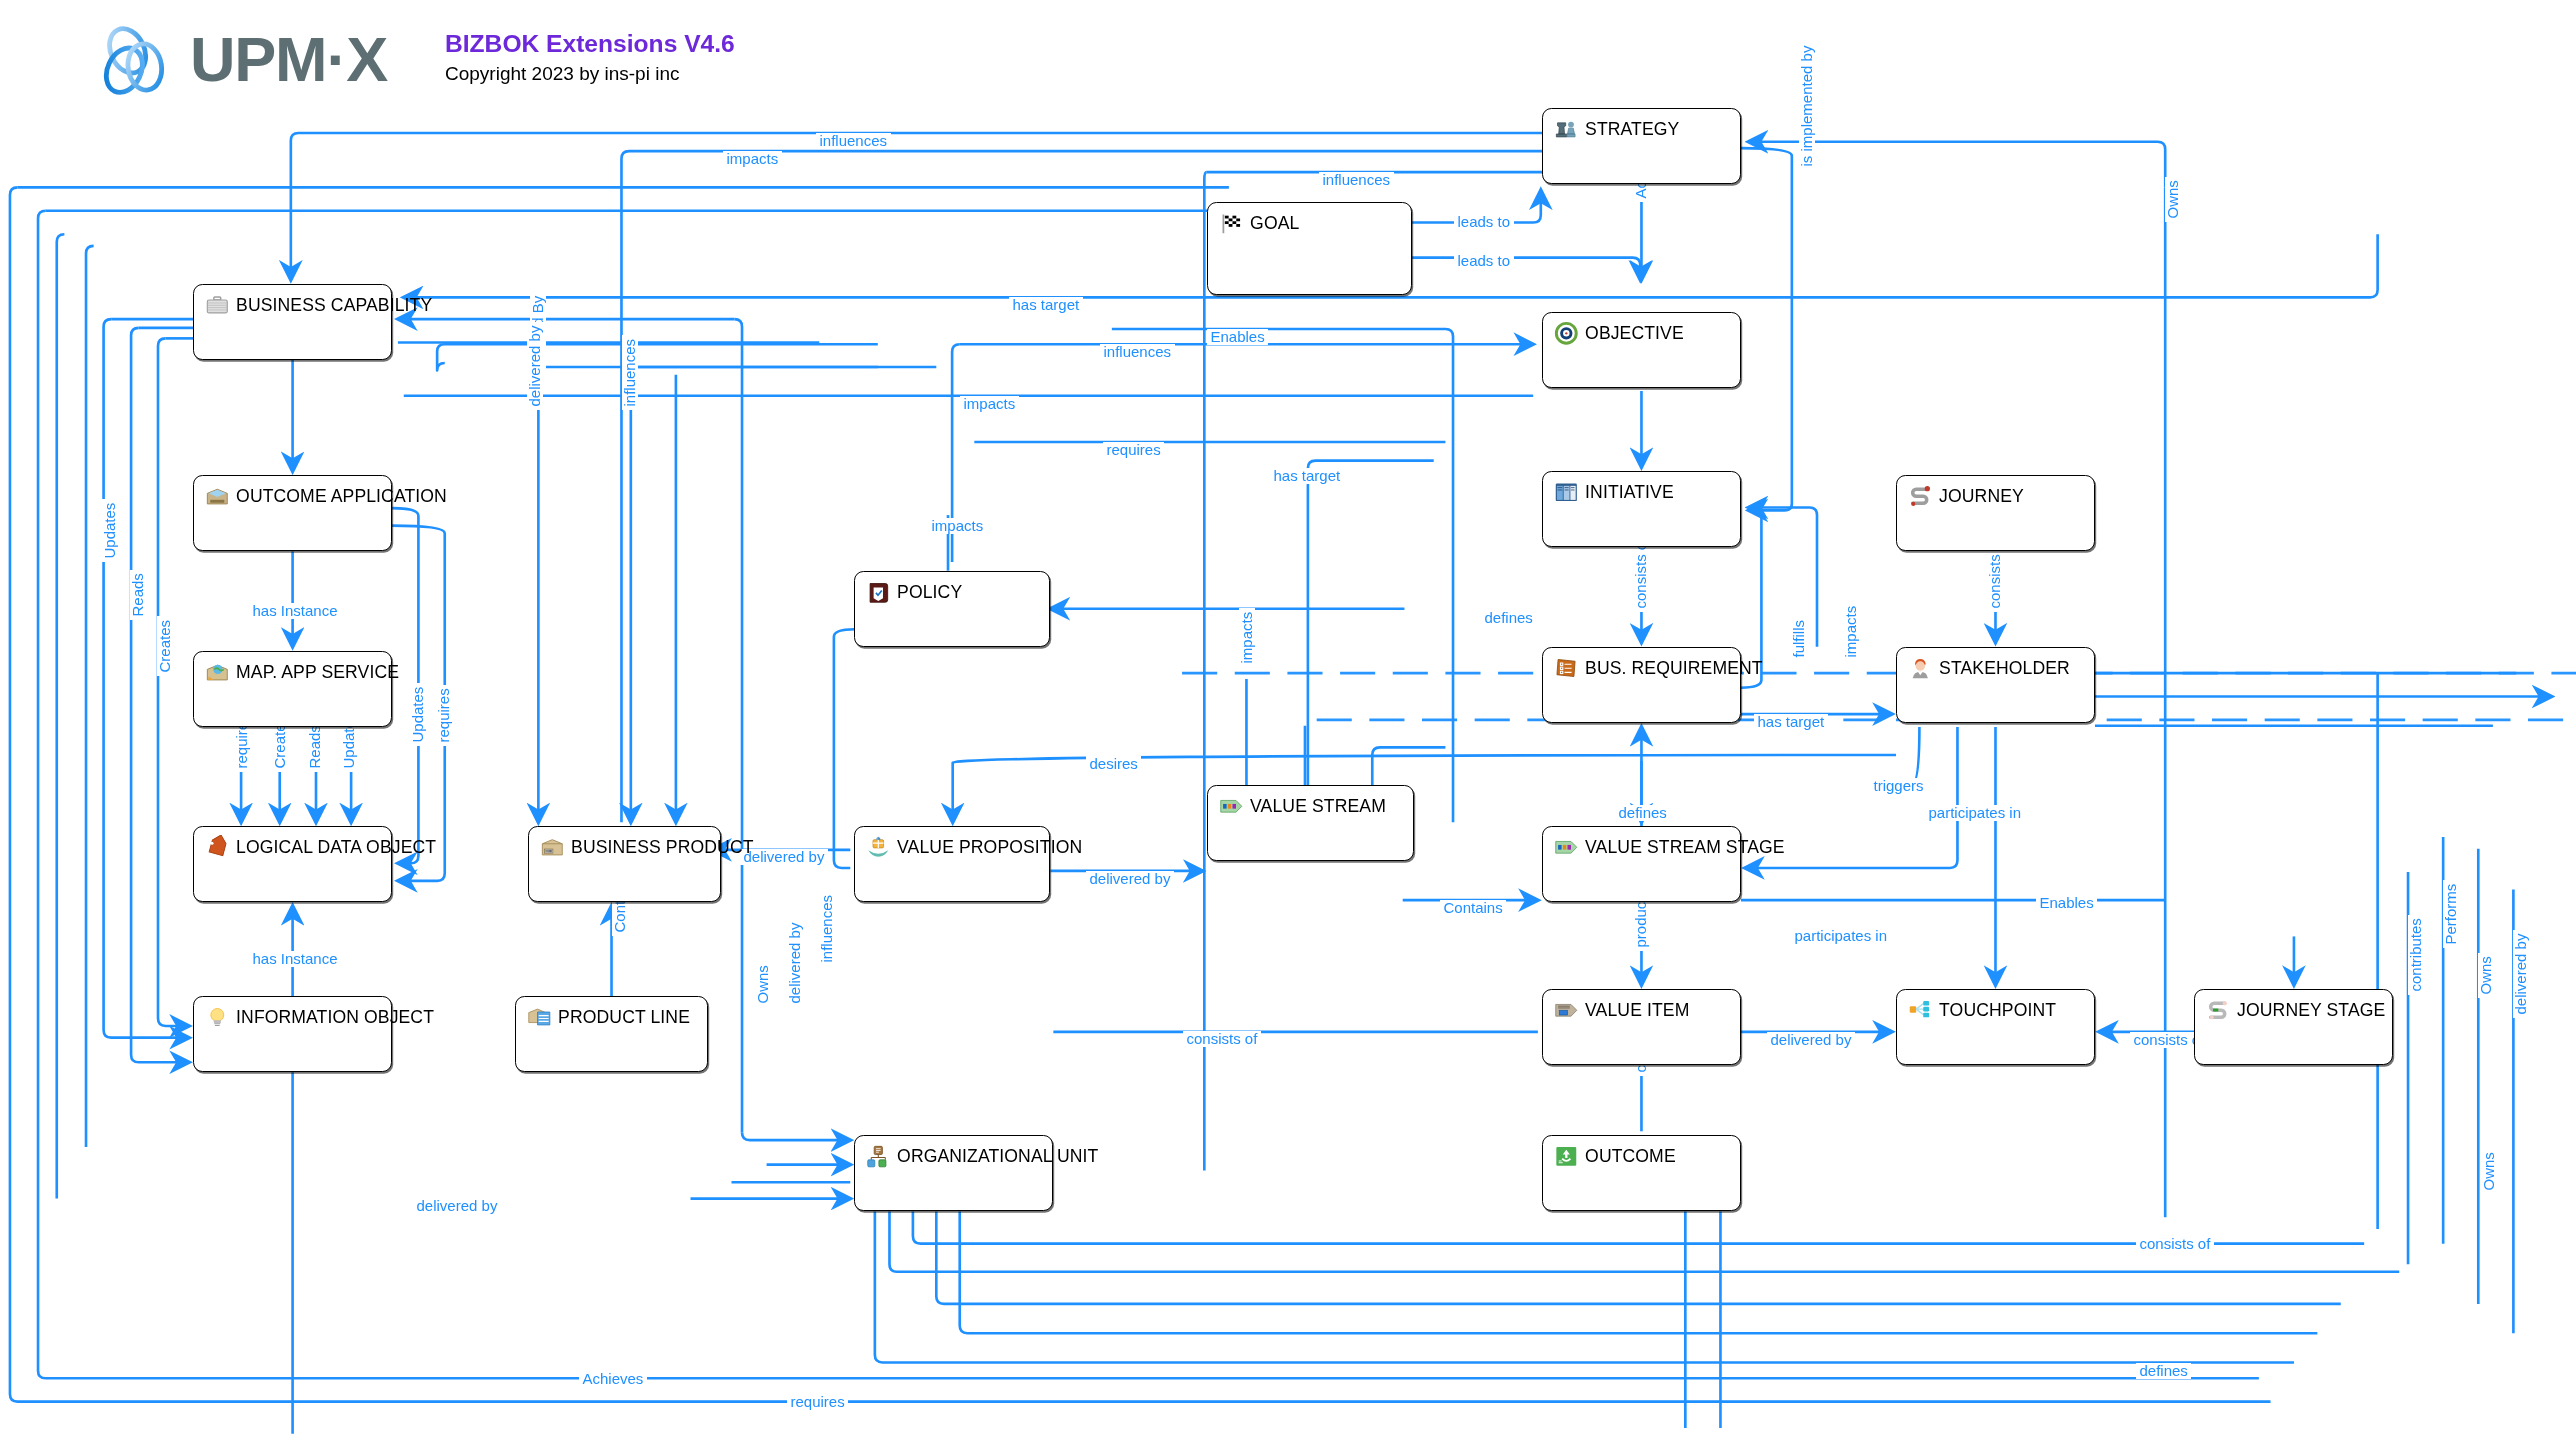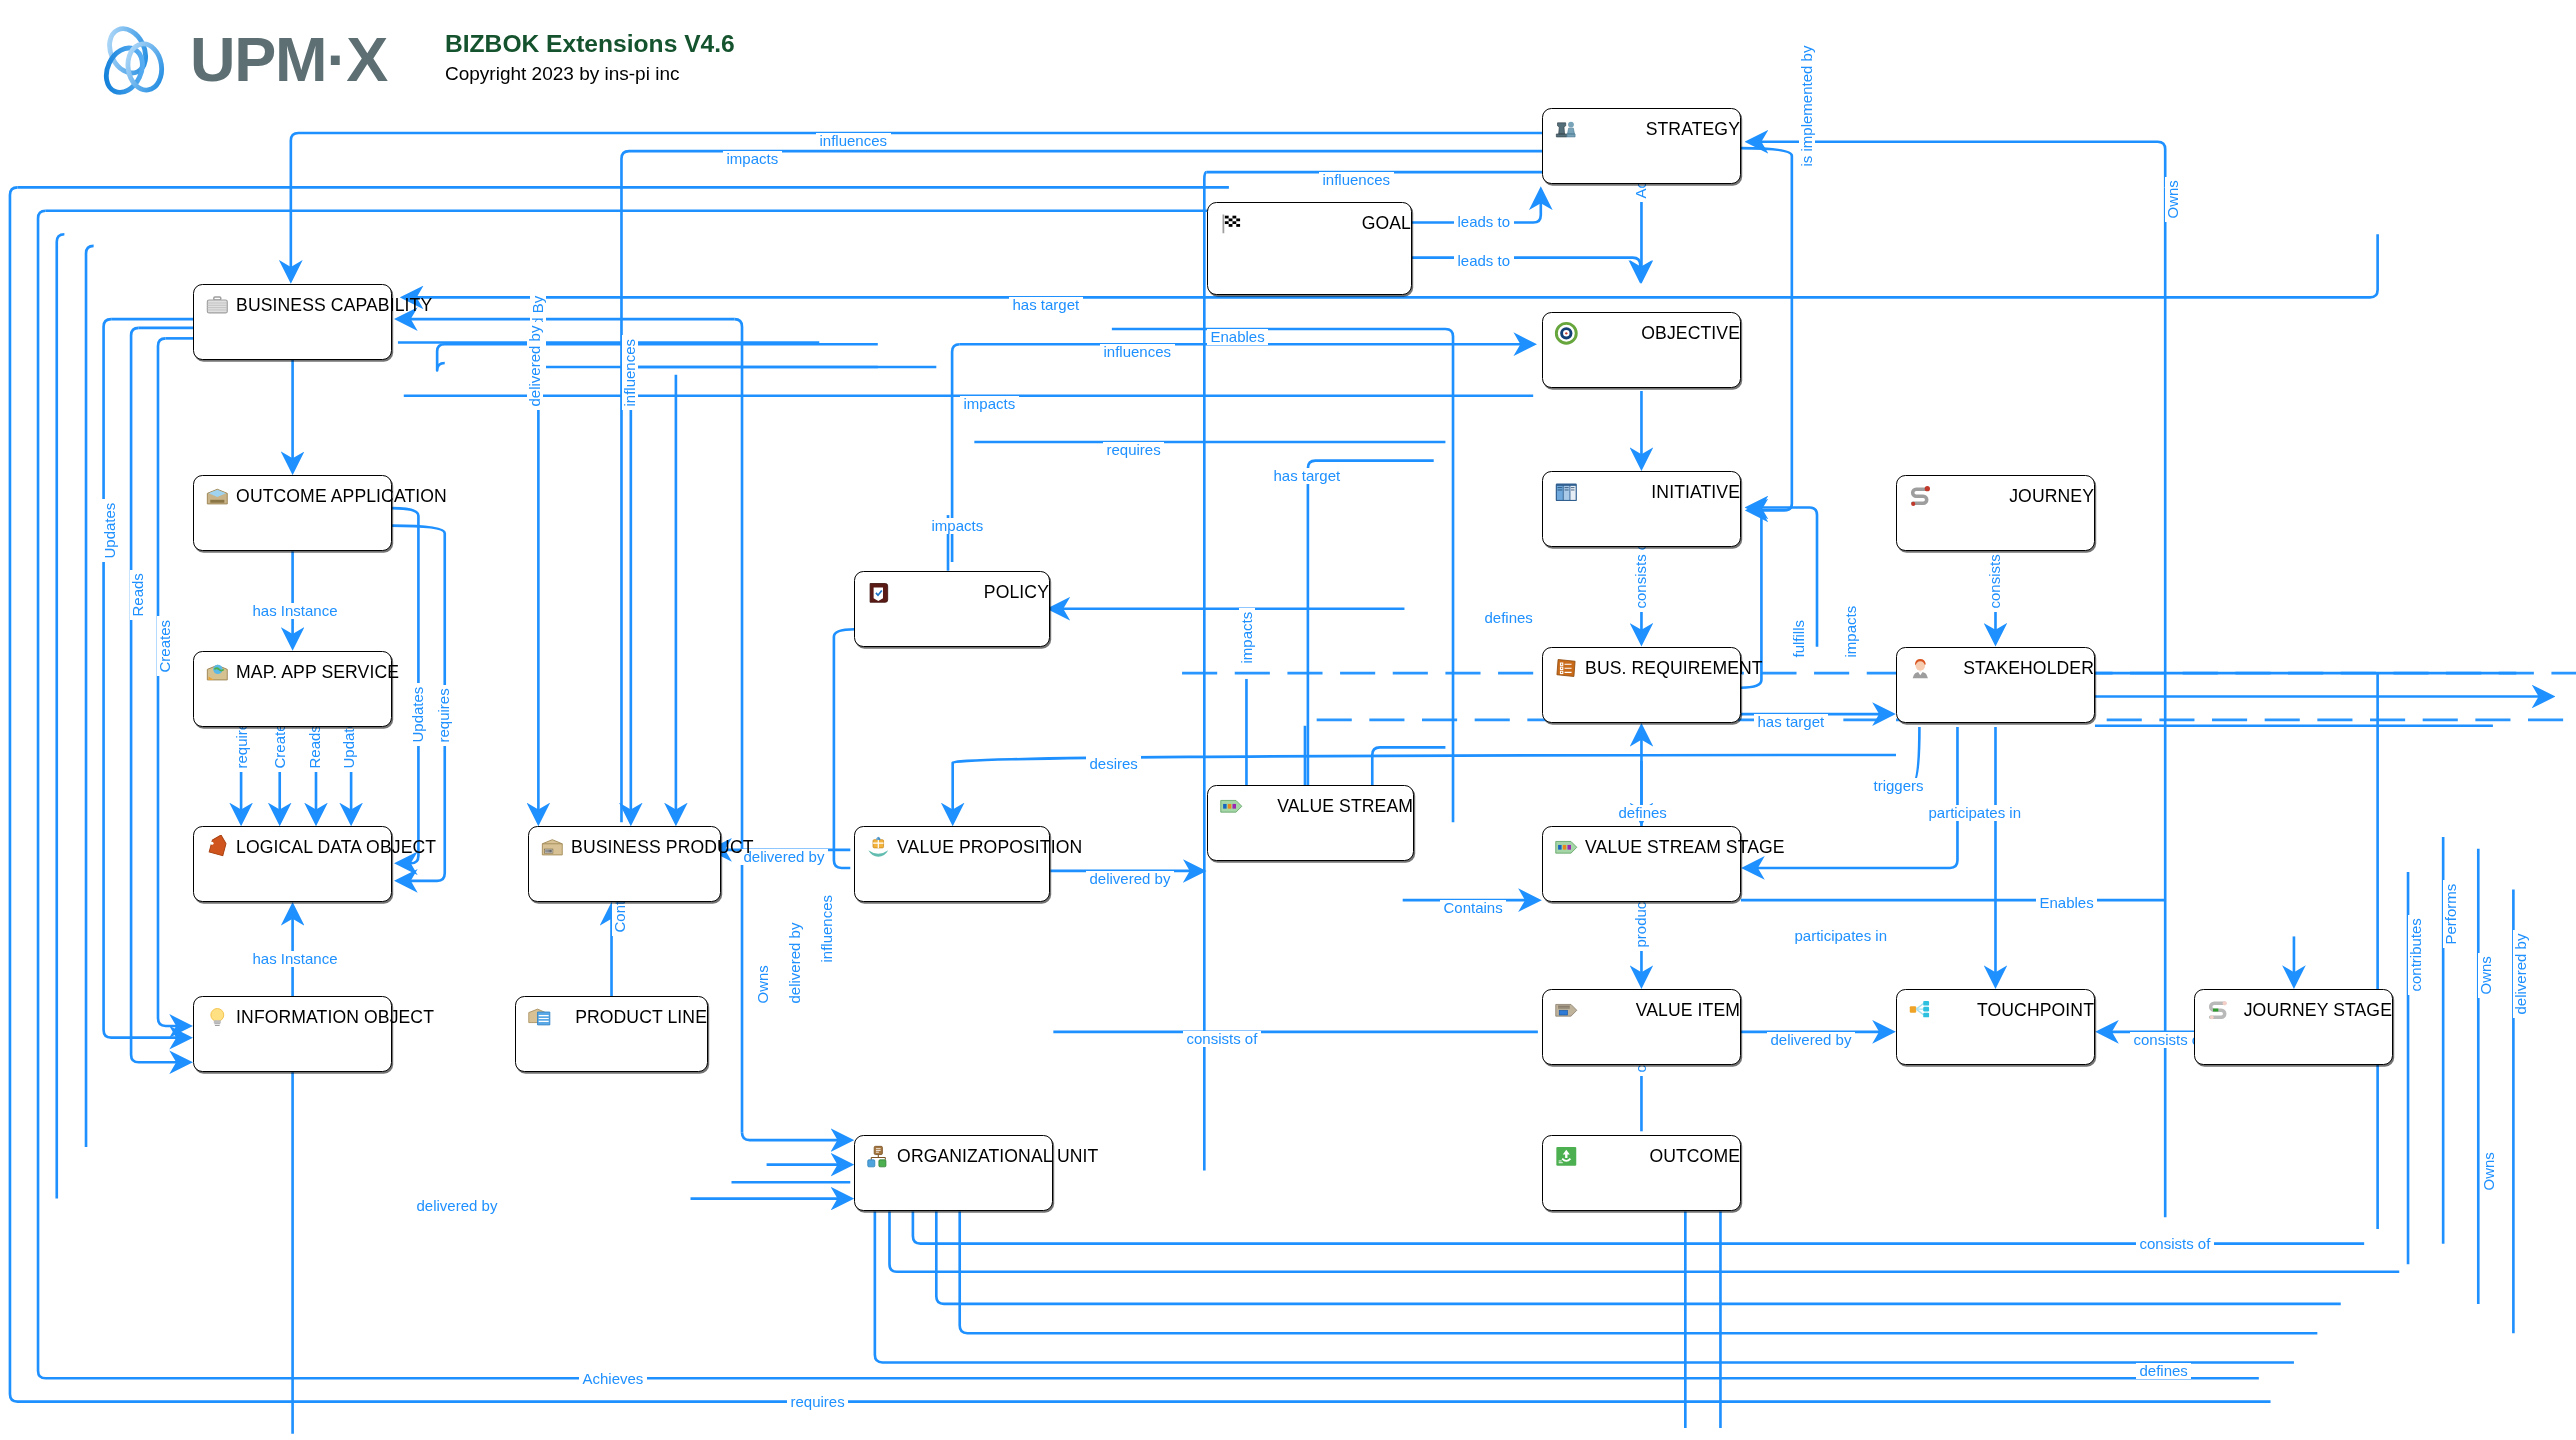--- a/index.html
+++ b/index.html
@@ -37,21 +37,21 @@
     font-family: "Liberation Sans", sans-serif;
     line-height: 1;
   }
   #title-block {
     position: absolute;
     left: 445px; top: 30px;
   }
   #doc-title {
     font-size: 24.6px;
     font-weight: bold;
-    color: #14532d;
+    color: #6d28d9;
     line-height: 1.15;
     white-space: nowrap;
   }
   #doc-sub {
     font-size: 19px;
     color: #000000;
     line-height: 1.3;
     margin-top: 3.5px;
     white-space: nowrap;
   }
@@ -63,21 +63,20 @@
     background: #ffffff;
     box-shadow: 1.2px 1.8px 0 rgba(0,0,0,0.55);
     z-index: 20;
   }
   .node-head {
     display: flex;
     align-items: center;
     gap: 7px;
     padding: 8.2px 0 0 10.5px;
     height: 33px;
-    justify-content: space-between;
   }
   .node-icon {
     width: 24.6px; height: 24.6px;
     flex: 0 0 24.6px;
     display: block;
   }
   .node-label {
     font-size: 17.6px;
     color: #000000;
     white-space: nowrap;

